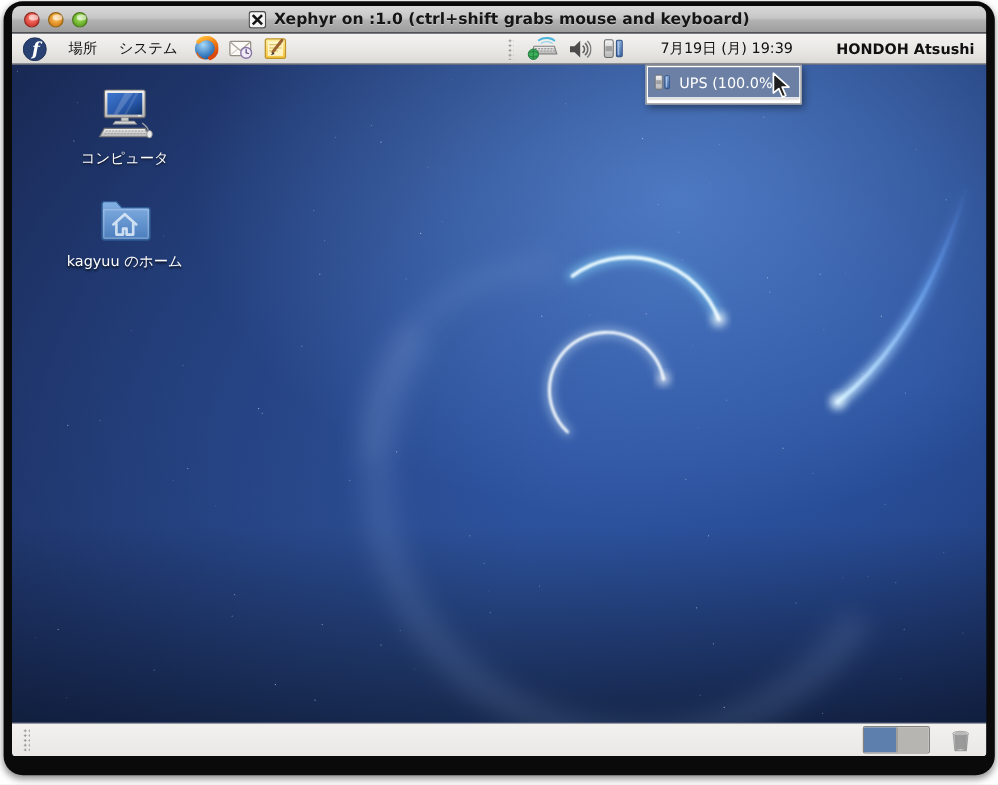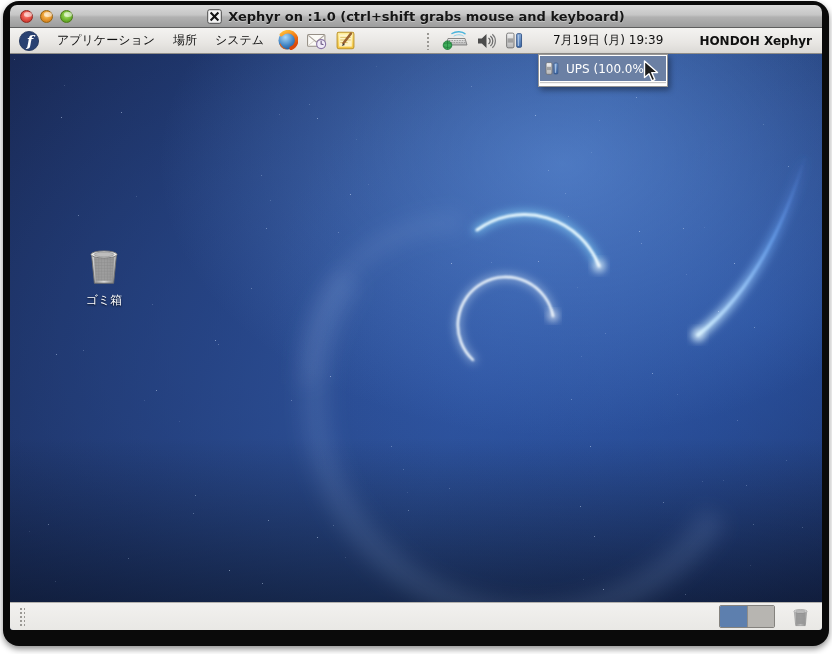--- a/index.html
+++ b/index.html
@@ -174,23 +174,20 @@
 
     <div class="gnome">
 
       <div class="top-panel">
         <div class="pmenu first">
           <svg width="20" height="20" viewBox="0 0 20 20">
             <circle cx="10" cy="10" r="9.6" fill="#294172"></circle>
             <circle cx="10" cy="10" r="9.6" fill="none" stroke="#1c2f55" stroke-width="0.8"></circle>
             <text x="11" y="15.2" font-size="15" font-style="italic" font-weight="bold" fill="#ffffff" text-anchor="middle" font-family="'DejaVu Serif','Liberation Serif',serif">f</text>
           </svg>
-        </div>
-        <div class="pmenu">
-          <span>アプリケーション</span>
         </div>
         <div class="pmenu">
           <span>場所</span>
         </div>
         <div class="pmenu">
           <span>システム</span>
         </div>
 
         <span class="launcher">
           <svg width="21" height="21" viewBox="0 0 20 20">
@@ -255,21 +252,21 @@
               <path d="M14.4,5 A 6.4,6.4 0 0 1 14.4,15" stroke="#6c6c6c" stroke-width="1.3" fill="none"></path>
               <path d="M16.3,3.2 A 9,9 0 0 1 16.3,16.8" stroke="#7c7c7c" stroke-width="1.2" fill="none"></path>
             </svg>
           </span>
           <span class="tray-icon">
             <svg width="19" height="19" viewBox="0 0 18 18">
               <use href="#sym-ups"></use>
             </svg>
           </span>
           <span class="clock">7月19日 (月) 19:39</span>
-          <span class="user-name">HONDOH Xephyr</span>
+          <span class="user-name">HONDOH Atsushi</span>
         </div>
       </div>
 
       <div class="desktop">
         <svg class="arcs" viewBox="0 0 812 548" preserveAspectRatio="none">
           <defs>
             <filter id="b1" x="-40%" y="-40%" width="180%" height="180%">
                 <feGaussianBlur stdDeviation="1.1"></feGaussianBlur>
               </filter>
             <filter id="b2" x="-60%" y="-60%" width="220%" height="220%">
@@ -386,30 +383,53 @@
             <i style="left: 45.023%; top: 2.15393%; opacity: 0.16;"></i>
             <i style="left: 82.1837%; top: 61.9812%; opacity: 0.25;"></i>
             <i style="left: 87.849%; top: 77.6648%; opacity: 0.21;"></i>
             <i style="left: 91.4848%; top: 85.6867%; opacity: 0.35;"></i>
             <i style="left: 54.3606%; top: 38.1805%; opacity: 0.7;"></i>
             <i style="left: 49.0143%; top: 83.2484%; opacity: 0.46;"></i>
             <i style="left: 17.9902%; top: 61.3187%; opacity: 0.61;"></i>
             <i style="left: 83.1736%; top: 98.5562%; opacity: 0.34;"></i>
           </div>
 
-
-
-        <div class="dicon dicon-trash">
+        <div class="dicon dicon-computer">
           <span class="ic">
-            <svg width="46" height="46" viewBox="0 0 48 48">
-              <use href="#sym-trash"></use>
+            <svg width="48" height="48" viewBox="0 0 48 48">
+              <rect x="7" y="3" width="34" height="23" rx="1.5" fill="url(#bezG)" stroke="#6f6f6f" stroke-width="1"></rect>
+              <rect x="9.5" y="5.5" width="29" height="18" fill="url(#scrG)"></rect>
+              <polygon points="24,5.5 31,5.5 18,23.5 14.5,23.5" fill="#ffffff" opacity="0.18"></polygon>
+              <polygon points="33,5.5 35.5,5.5 25.5,23.5 23.5,23.5" fill="#ffffff" opacity="0.12"></polygon>
+              <rect x="35" y="23.8" width="2.4" height="1.2" fill="#e8e8e8"></rect>
+              <path d="M21,26 h6 v3 h-6 z" fill="#c9c9c9" stroke="#8a8a8a" stroke-width="0.5"></path>
+              <path d="M16,29 L32,29 L34,31.5 L14,31.5 Z" fill="url(#bezG)" stroke="#8a8a8a" stroke-width="0.6"></path>
+              <path d="M7,35 L41,35 L45,42 L3,42 Z" fill="url(#bezG)" stroke="#757575" stroke-width="0.9"></path>
+              <path d="M8,37.2 H42 M7,39.4 H43.5" stroke="#9a9a9a" stroke-width="0.8" stroke-dasharray="1.8 0.9"></path>
+              <path d="M43.5,37 C43.5,33.5 40.5,32.5 38.5,30.5" stroke="#aaaaaa" stroke-width="0.9" fill="none"></path>
+              <ellipse cx="44.6" cy="39.8" rx="2.3" ry="3" fill="#ececec" stroke="#8a8a8a" stroke-width="0.7"></ellipse>
             </svg>
           </span>
-          <div class="lbl">ゴミ箱</div>
-        </div>
+          <div class="lbl">コンピュータ</div>
+        </div>
+
+        <div class="dicon dicon-home">
+          <span class="ic">
+            <svg width="48" height="48" viewBox="0 0 48 48">
+              <path d="M5,40 V12 Q5,10 7,10 H17 L21.5,15 H43 Q45,15 45,17 V40 Q45,42 43,42 H7 Q5,42 5,40 Z" fill="url(#foldG)" stroke="#2d5a94" stroke-width="1.2"></path>
+              <path d="M6.5,39.5 V16.8 H43.5 V39.5 Q43.5,40.5 42.5,40.5 H7.5 Q6.5,40.5 6.5,39.5 Z" fill="none" stroke="#ffffff" stroke-width="1" opacity="0.3"></path>
+              <g stroke="#dce9f8" stroke-width="2.2" fill="none" opacity="0.9" stroke-linejoin="round" stroke-linecap="round">
+                <path d="M14.5,29 L24,20.5 L33.5,29"></path>
+                <path d="M17,28 V37.5 H22.5 V32.5 H25.5 V37.5 H31 V28"></path>
+              </g>
+            </svg>
+          </span>
+          <div class="lbl">kagyuu のホーム</div>
+        </div>
+
       </div>
 
       <div class="pmenu-pop">
         <div class="mi mi-sel">
           <span class="mi-ic">
             <svg width="15" height="15" viewBox="0 0 18 18">
                 <use href="#sym-ups"></use>
               </svg>
           </span>
           <span>UPS (100.0%)</span>

